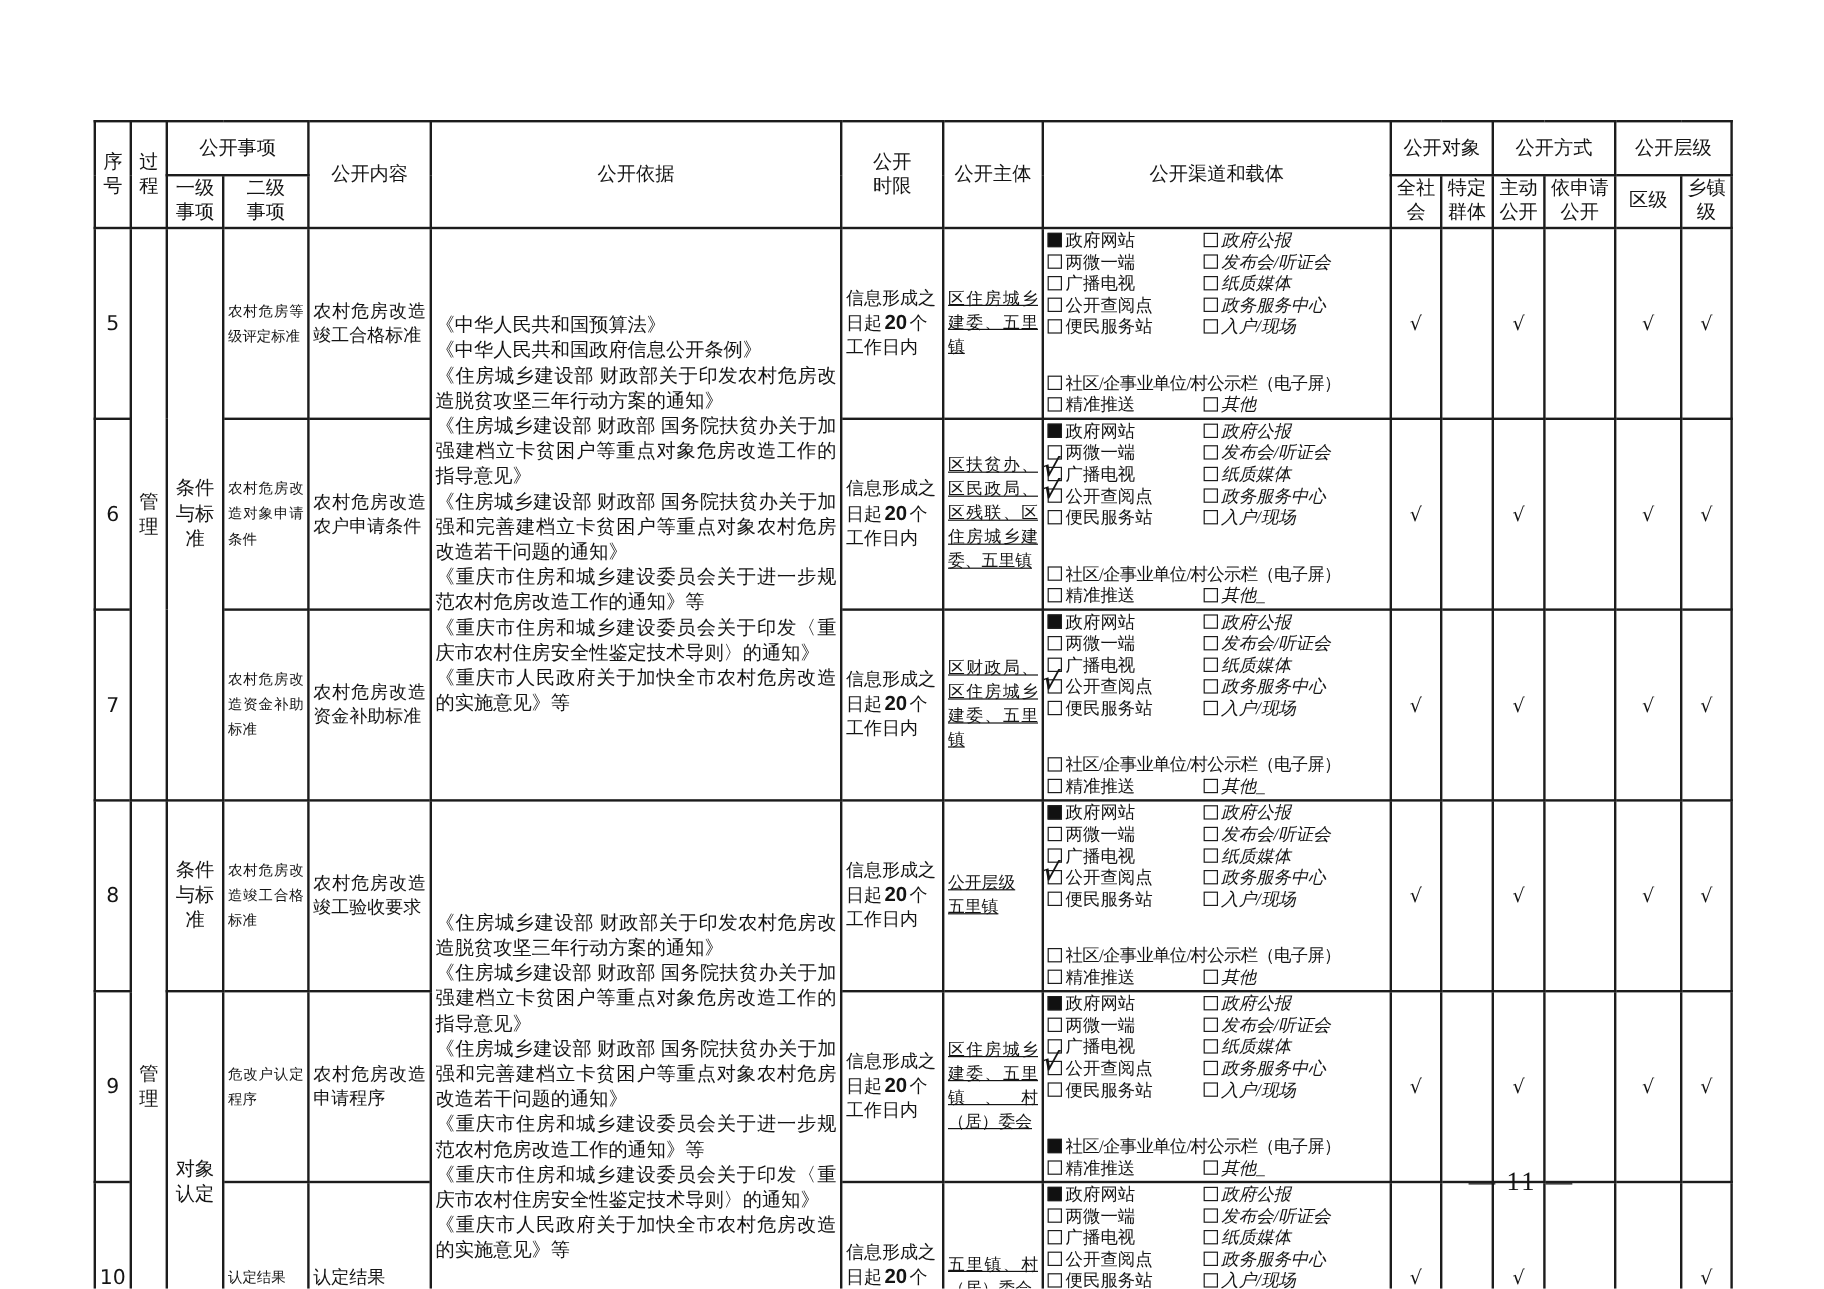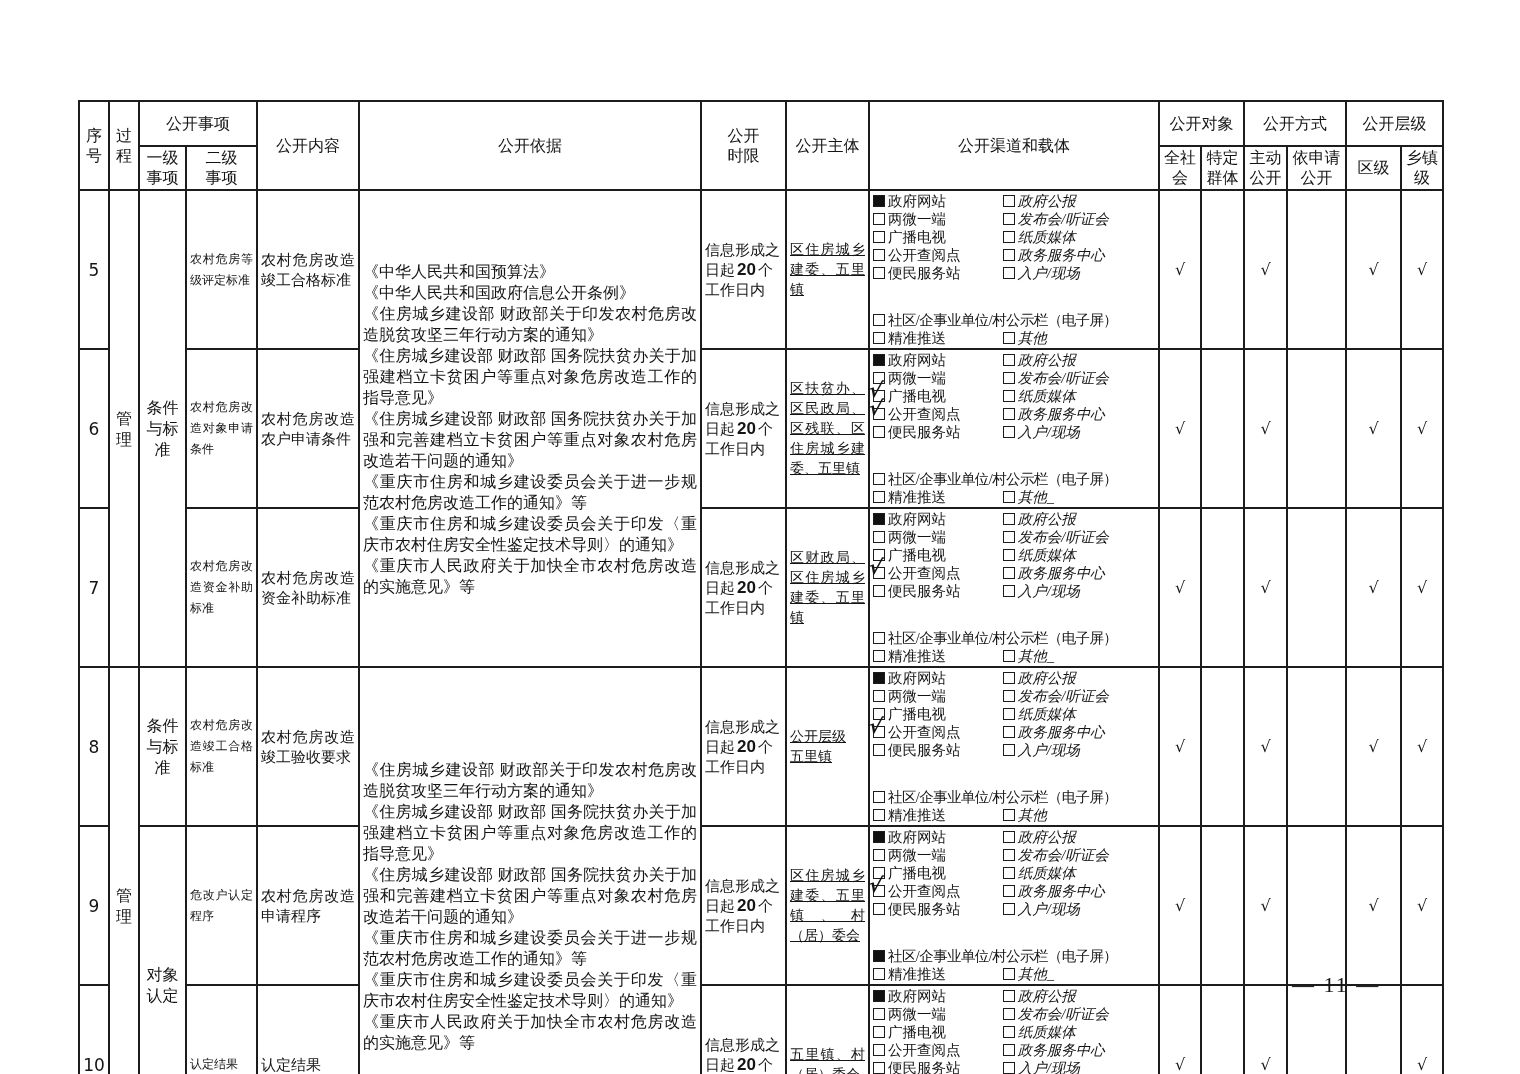--- a/index.html
+++ b/index.html
@@ -23,21 +23,21 @@
   .ch-item{position:relative;font-size:14.5px;line-height:18px;white-space:nowrap;}
   .ch-left{width:46%;}
   .ch-right{width:54%;font-style:italic;}
   .ch-full{width:100%;letter-spacing:-0.6px;margin-top:29px;}
   .cb{display:inline-block;width:12px;height:12px;border:1.5px solid #1c1c1c;margin-right:3px;
       vertical-align:-1px;background:#fff;box-sizing:border-box;}
   .cb.filled{background:#111;}
   .tick{position:absolute;left:-4px;top:-6px;font-size:20px;font-weight:bold;
         font-family:"DejaVu Sans",sans-serif;transform:skewX(-10deg);}
   .cell-mark{text-align:center;font-family:"DejaVu Sans",sans-serif;font-size:16px;}
-  .pageno{position:absolute;left:1292px;top:972px;font-size:22px;letter-spacing:2px;
+  .pageno{position:absolute;left:1224px;top:972px;font-size:22px;letter-spacing:2px;
           font-family:"Liberation Serif",serif;}
 </style>
 </head>
 <body>
 
 <div class="sheet">
 
   <table class="doc">
     <colgroup>
       <col style="width:30px">

